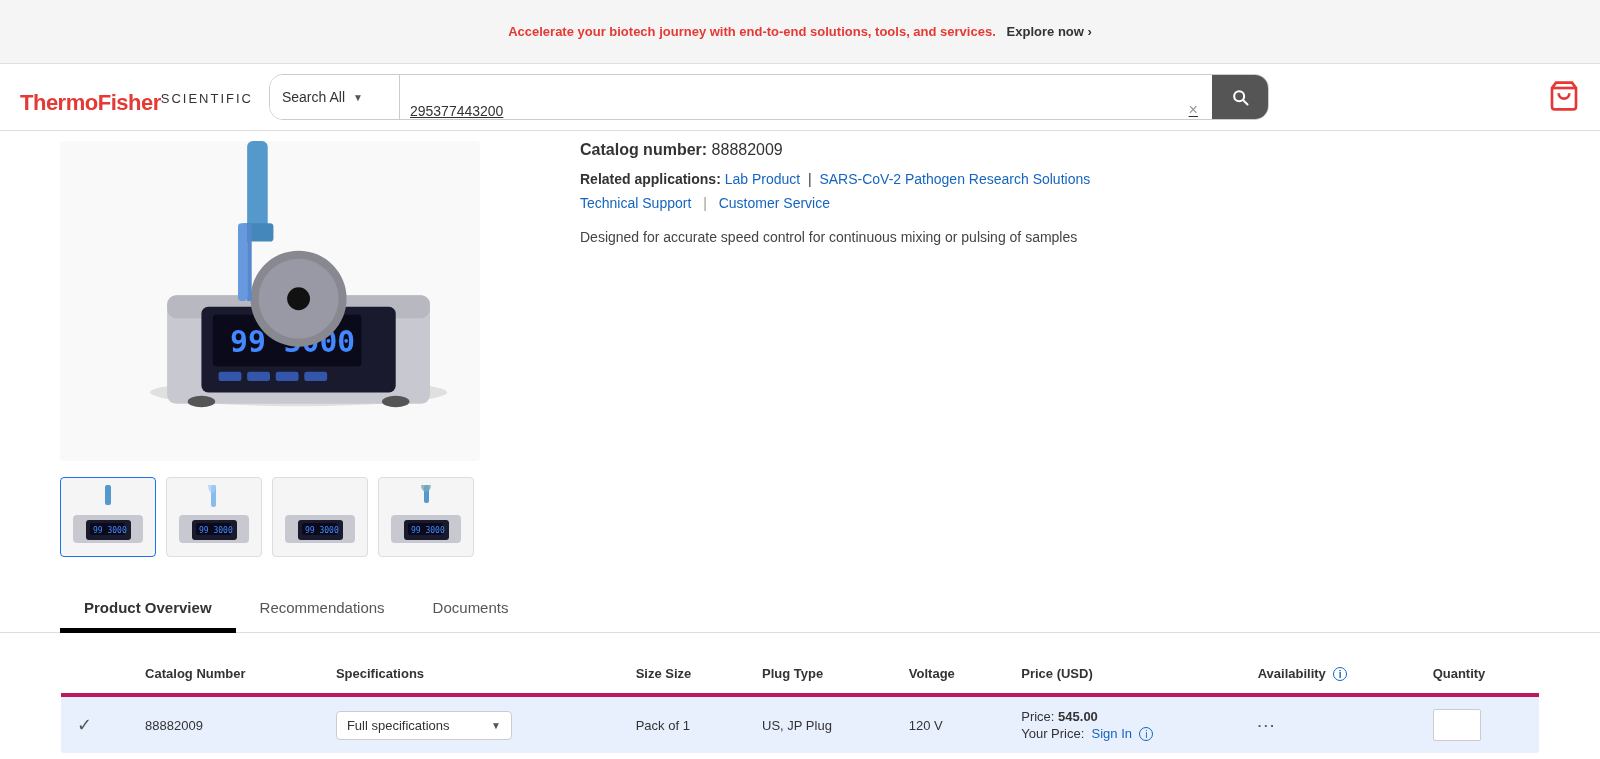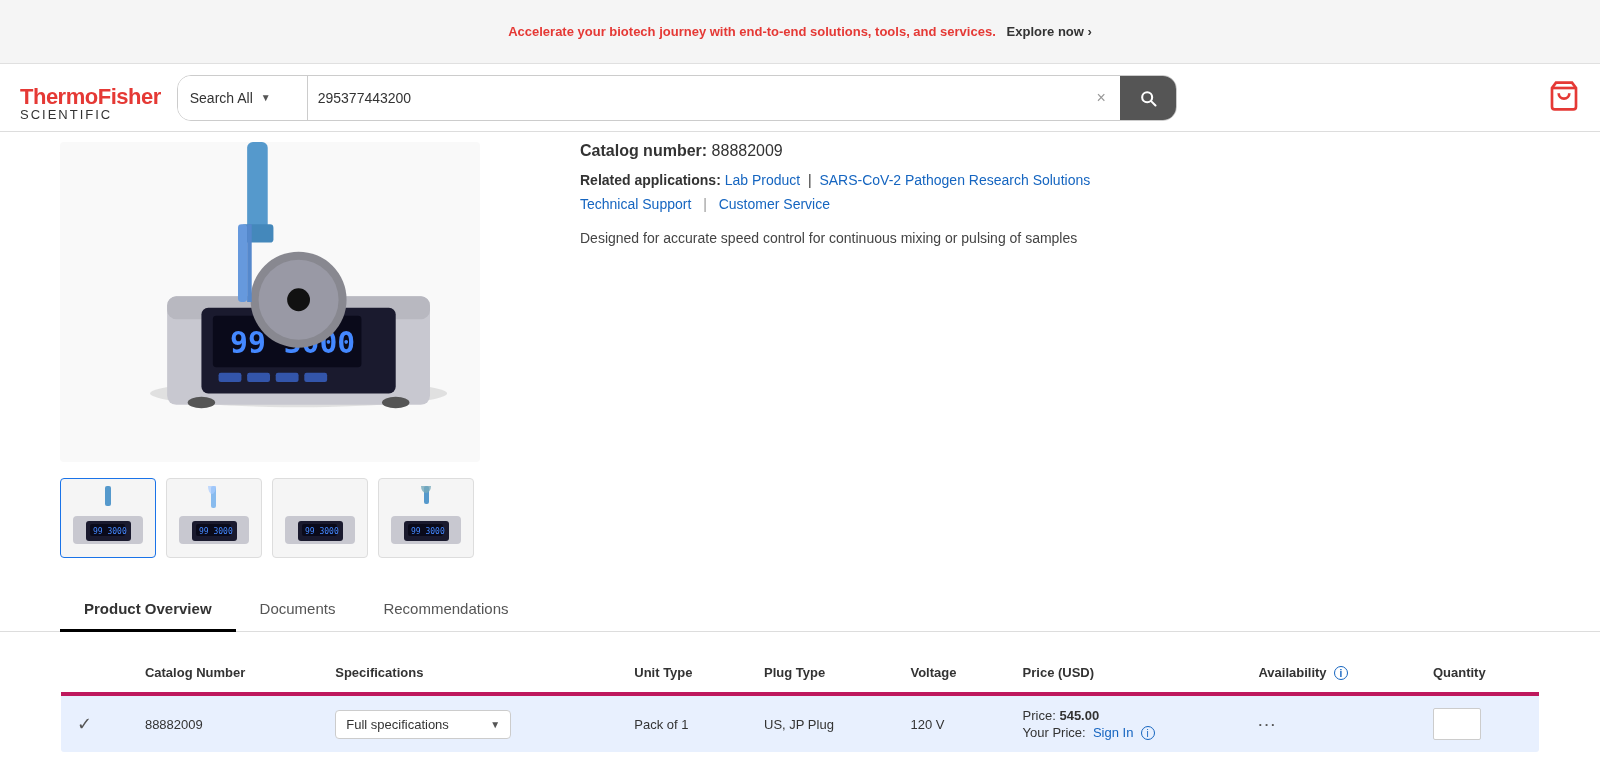--- a/index.html
+++ b/index.html
@@ -19,21 +19,21 @@
 
     
     .header {
       display: flex;
       align-items: center;
       padding: 10px 20px;
       background: #fff;
       border-bottom: 1px solid #ddd;
       gap: 16px;
     }
-    .logo-container { display: flex; flex-direction: column; line-height: 1; margin-top: 12px; }
+    .logo-container { display: flex; flex-direction: row; line-height: 1; margin-top: 12px; }
     .logo-thermo { color: #e53935; font-size: 22px; font-weight: bold; letter-spacing: -0.5px; }
     .logo-fisher { color: #e53935; font-size: 22px; font-weight: bold; letter-spacing: -0.5px; }
     .logo-scientific { color: #333; font-size: 13px; letter-spacing: 2px; text-transform: uppercase; }
 
     .search-bar {
       display: flex;
       flex: 1;
       max-width: 1000px;
       border: 1px solid #ccc;
       border-radius: 14px;
@@ -47,24 +47,25 @@
       border-right: 1px solid #ccc;
       cursor: pointer;
       white-space: nowrap;
       font-size: 14px;
       gap: 8px;
       min-width: 130px;
     }
     .search-dropdown .chevron { font-size: 10px; color: #555; }
     .search-input-wrapper {
       display: flex;
-      align-items: center;
+      align-items: flex-end;
       flex: 1;
       padding: 0 10px;
       background: #fff;
+      text-decoration: underline;
     }
     .search-input-wrapper input {
       border: none;
       outline: none;
       flex: 1;
       font-size: 14px;
       color: #333;
     }
     .search-clear {
       color: #999;
@@ -160,21 +161,21 @@
       padding: 12px 24px;
       cursor: pointer;
       font-size: 15px;
       color: #555;
       border-bottom: 3px solid transparent;
       margin-bottom: -1px;
     }
     .tab.active {
       color: #333;
       font-weight: bold;
-      border-bottom: 3px solid #000000;
+      border-bottom: 5px solid #000000;
     }
 
     
     .table-section {
       padding: 20px 60px;
     }
     .product-table {
       width: 100%;
       border-collapse: collapse;
       border: 1px solid #ddd;
@@ -369,33 +370,33 @@
       <span class="separator"> | </span>
       <a href="#">Customer Service</a>
     </div>
     <p class="product-desc">Designed for accurate speed control for continuous mixing or pulsing of samples</p>
   </div>
 </div>
 
 <div class="tabs-section">
   <div class="tabs">
     <div class="tab active">Product Overview</div>
+    <div class="tab">Recommendations</div>
     <div class="tab">Documents</div>
-    <div class="tab">Recommendations</div>
   </div>
 </div>
 
 <div class="table-section">
   <table class="product-table">
     <thead>
       <tr>
         <th></th>
         <th>Catalog Number</th>
         <th>Specifications</th>
-        <th>Unit Type</th>
+        <th>Size Size</th>
         <th>Plug Type</th>
         <th>Voltage</th>
         <th>Price (USD)</th>
         <th>
           <span>Availability</span>
           &nbsp;<span class="info-icon">i</span>
         </th>
         <th>Quantity</th>
       </tr>
     </thead>

